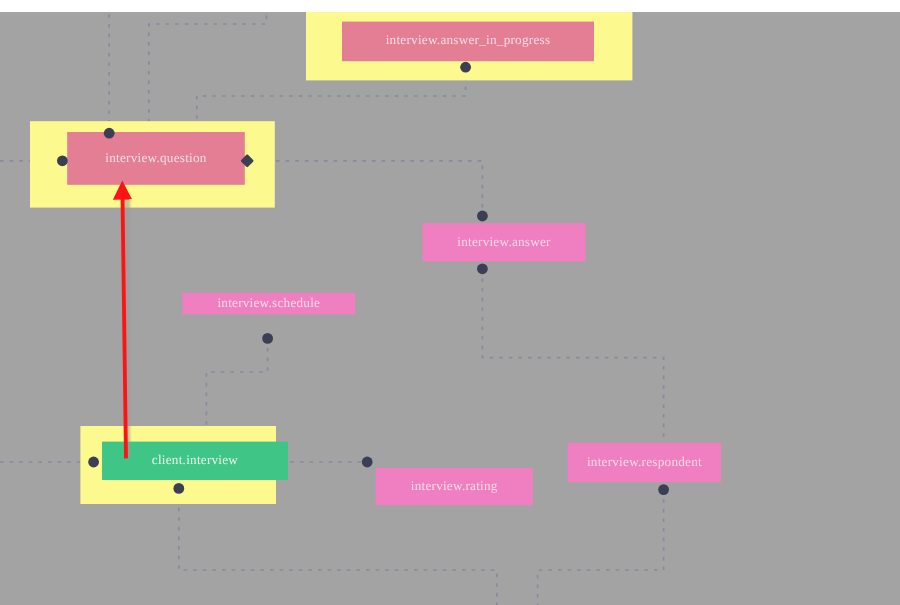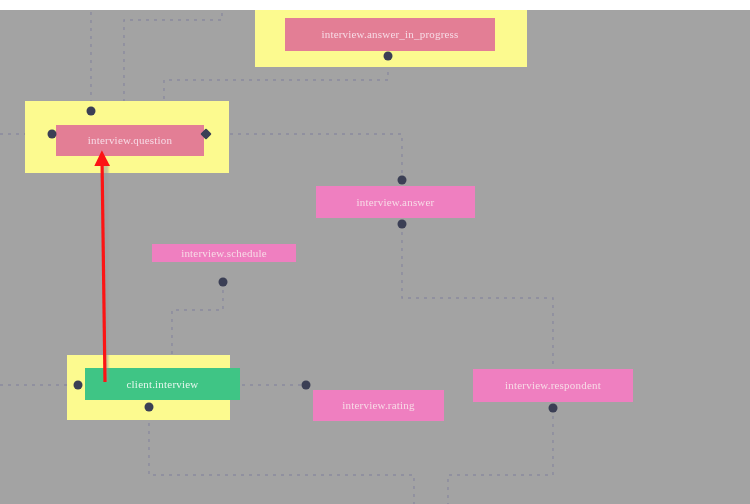--- a/index.html
+++ b/index.html
@@ -88,36 +88,36 @@
 
   <div id="highlight-layer">
       <div class="highlight" style="left: 255px; top: 0px; width: 272px; height: 57px; background: rgb(252, 250, 143);"></div>
       <div class="highlight" style="left: 25px; top: 91px; width: 204px; height: 72px; background: rgb(252, 250, 143);"></div>
       <div class="highlight" style="left: 67px; top: 345px; width: 163px; height: 65px; background: rgb(252, 250, 143);"></div>
     </div>
   <div id="node-layer">
       <div class="node rose" style="left: 285px; top: 8px; width: 210px; height: 33px;">
         <span class="node-label">interview.answer_in_progress</span>
       </div>
-      <div class="node rose" style="left: 56px; top: 115px; width: 148px; height: 31px;">
+      <div class="node rose" style="left: 56px; top: 100px; width: 148px; height: 44px;">
         <span class="node-label">interview.question</span>
       </div>
-      <div class="node magenta" style="left: 316px; top: 176px; width: 159px; height: 32px; justify-content: center;">
+      <div class="node magenta" style="left: 352px; top: 176px; width: 136px; height: 32px; justify-content: center;">
         <span class="node-label">interview.answer</span>
       </div>
       <div class="node magenta" style="left: 152px; top: 234px; width: 144px; height: 18px;">
         <span class="node-label">interview.schedule</span>
       </div>
       <div class="node green" style="left: 85px; top: 358px; width: 155px; height: 32px;">
         <span class="node-label">client.interview</span>
       </div>
       <div class="node magenta" style="left: 313px; top: 380px; width: 131px; height: 31px;">
         <span class="node-label">interview.rating</span>
       </div>
-      <div class="node magenta" style="left: 473px; top: 359px; width: 160px; height: 33px;">
+      <div class="node magenta" style="left: 473px; top: 359px; width: 128px; height: 33px;">
         <span class="node-label">interview.respondent</span>
       </div>
     </div>
   <div id="port-layer">
       <div class="port" style="left: 52px; top: 124px; background: rgb(59, 63, 85);"></div>
       <div class="port diamond" style="left: 206px; top: 124px; background: rgb(59, 63, 85);"></div>
       <div class="port" style="left: 91px; top: 101px; background: rgb(59, 63, 85);"></div>
       <div class="port" style="left: 388px; top: 46px; background: rgb(59, 63, 85);"></div>
       <div class="port" style="left: 402px; top: 170px; background: rgb(59, 63, 85);"></div>
       <div class="port" style="left: 402px; top: 214px; background: rgb(59, 63, 85);"></div>

